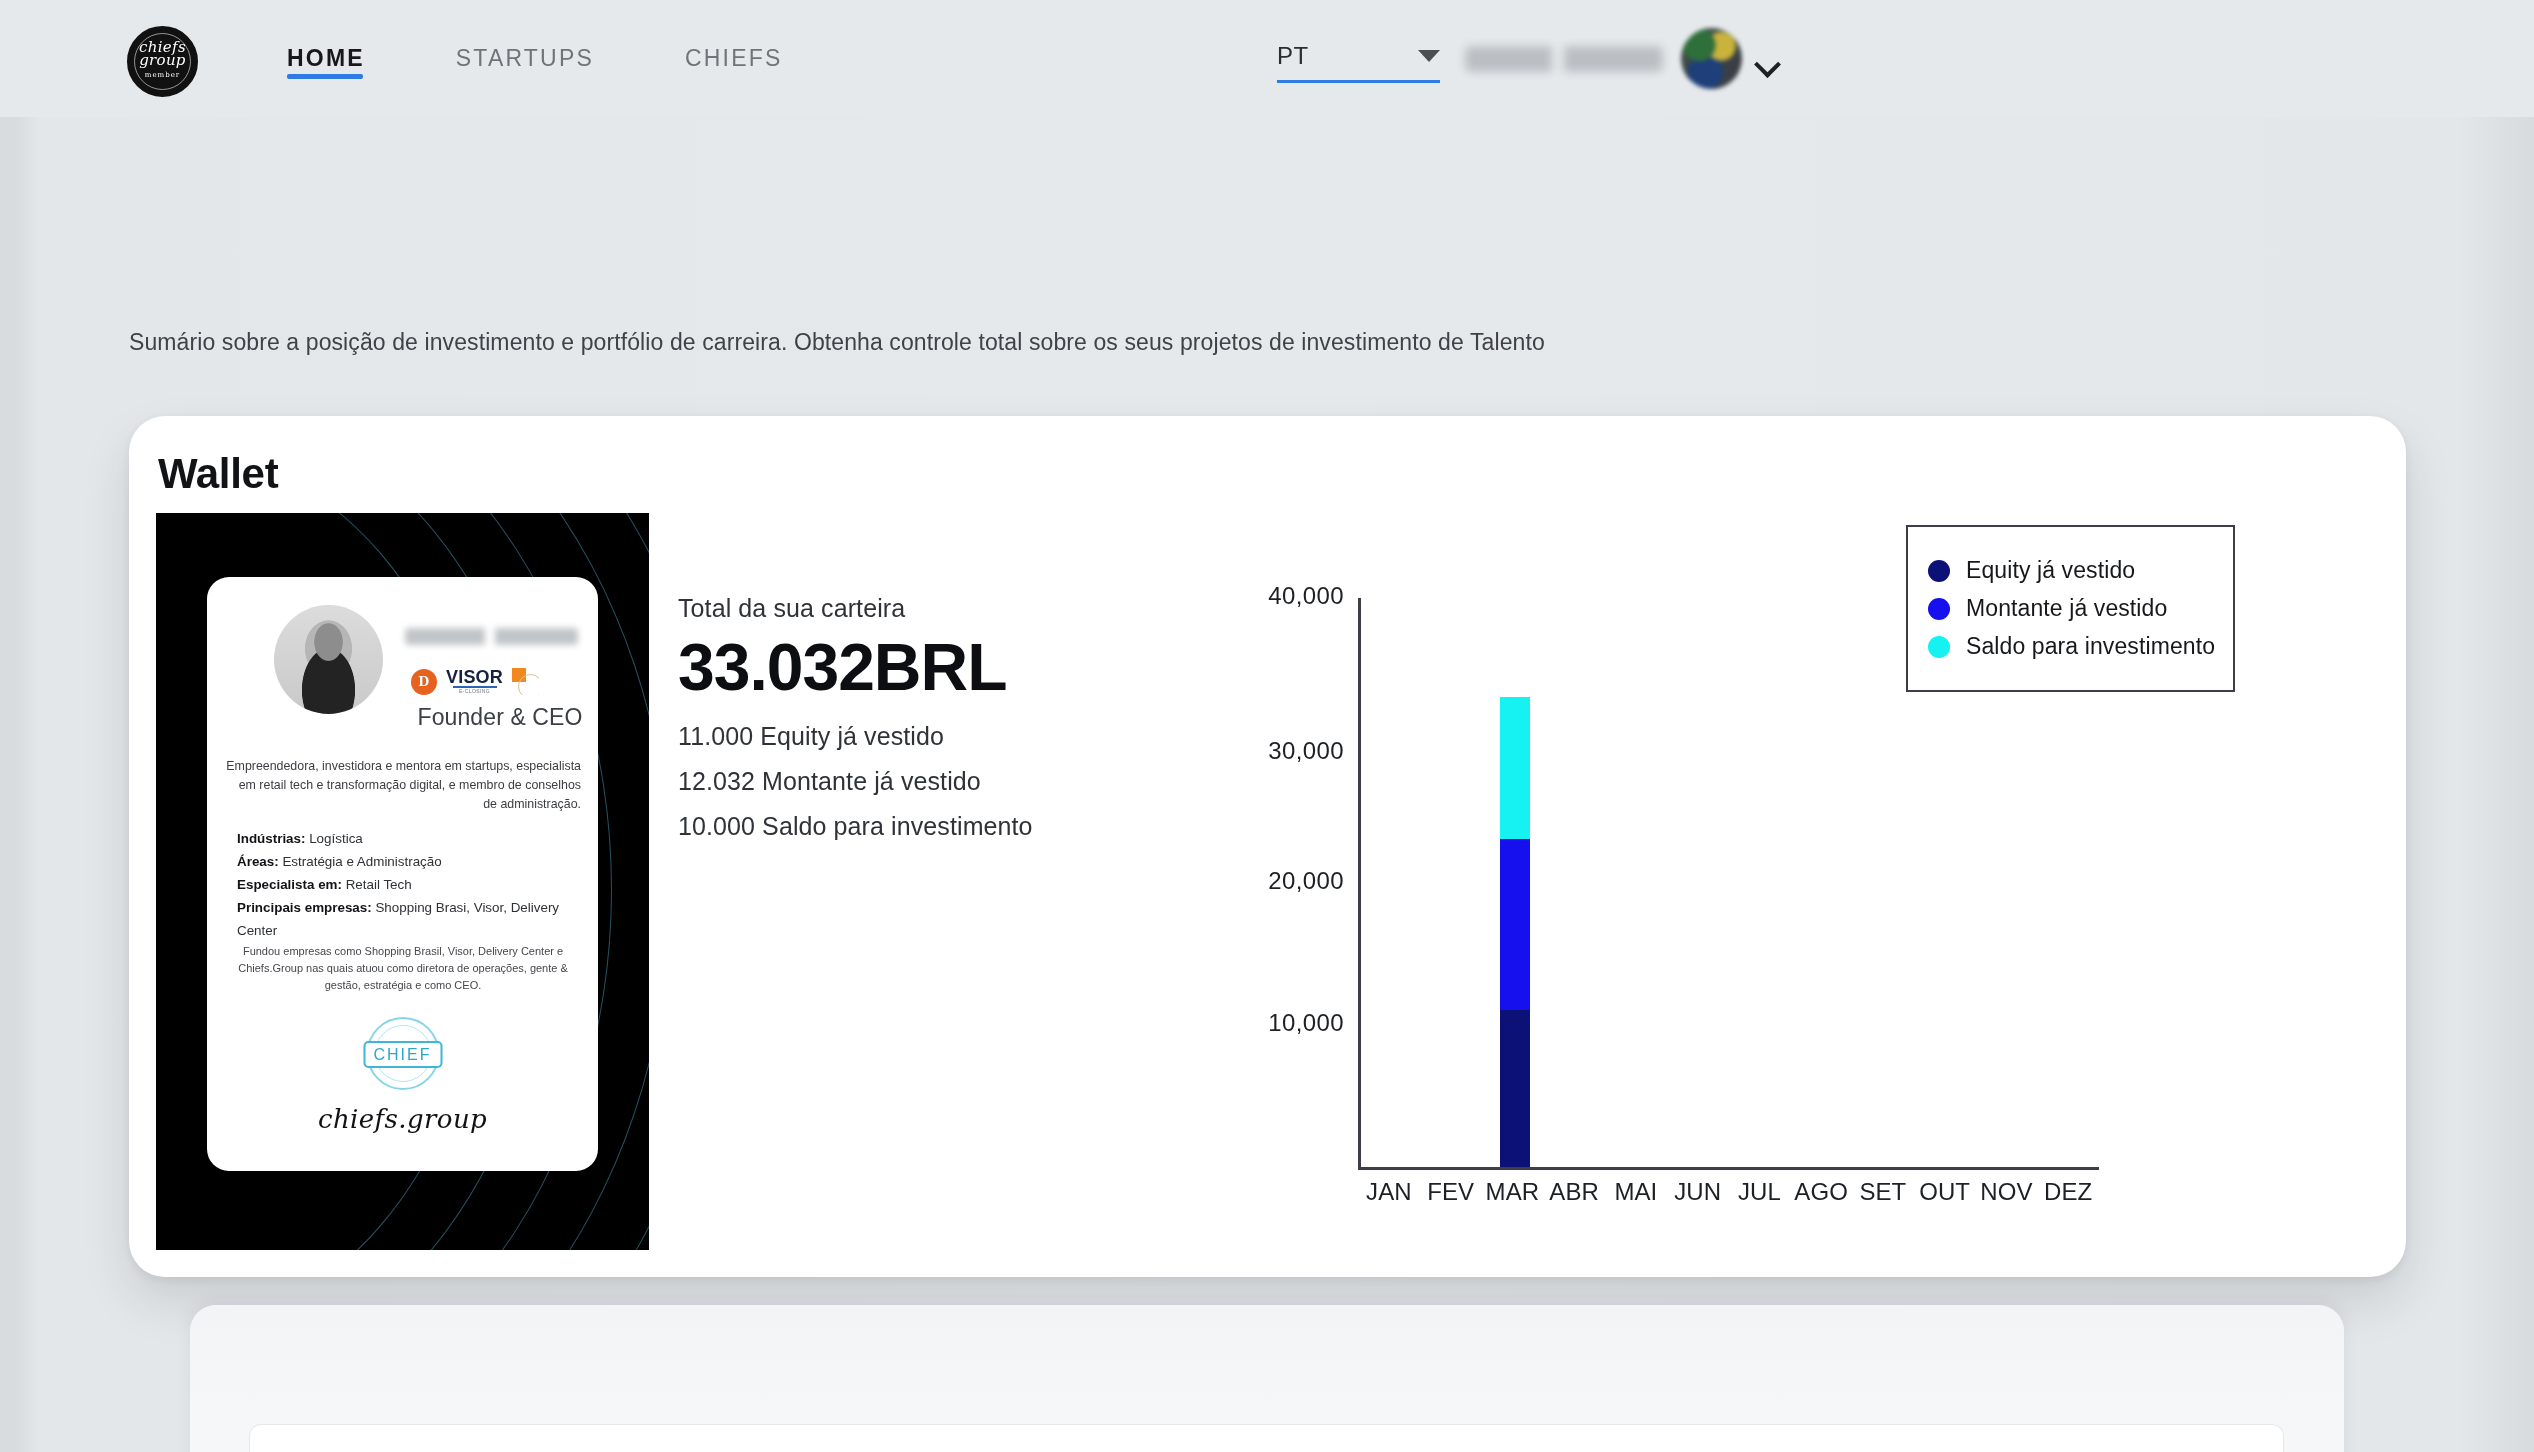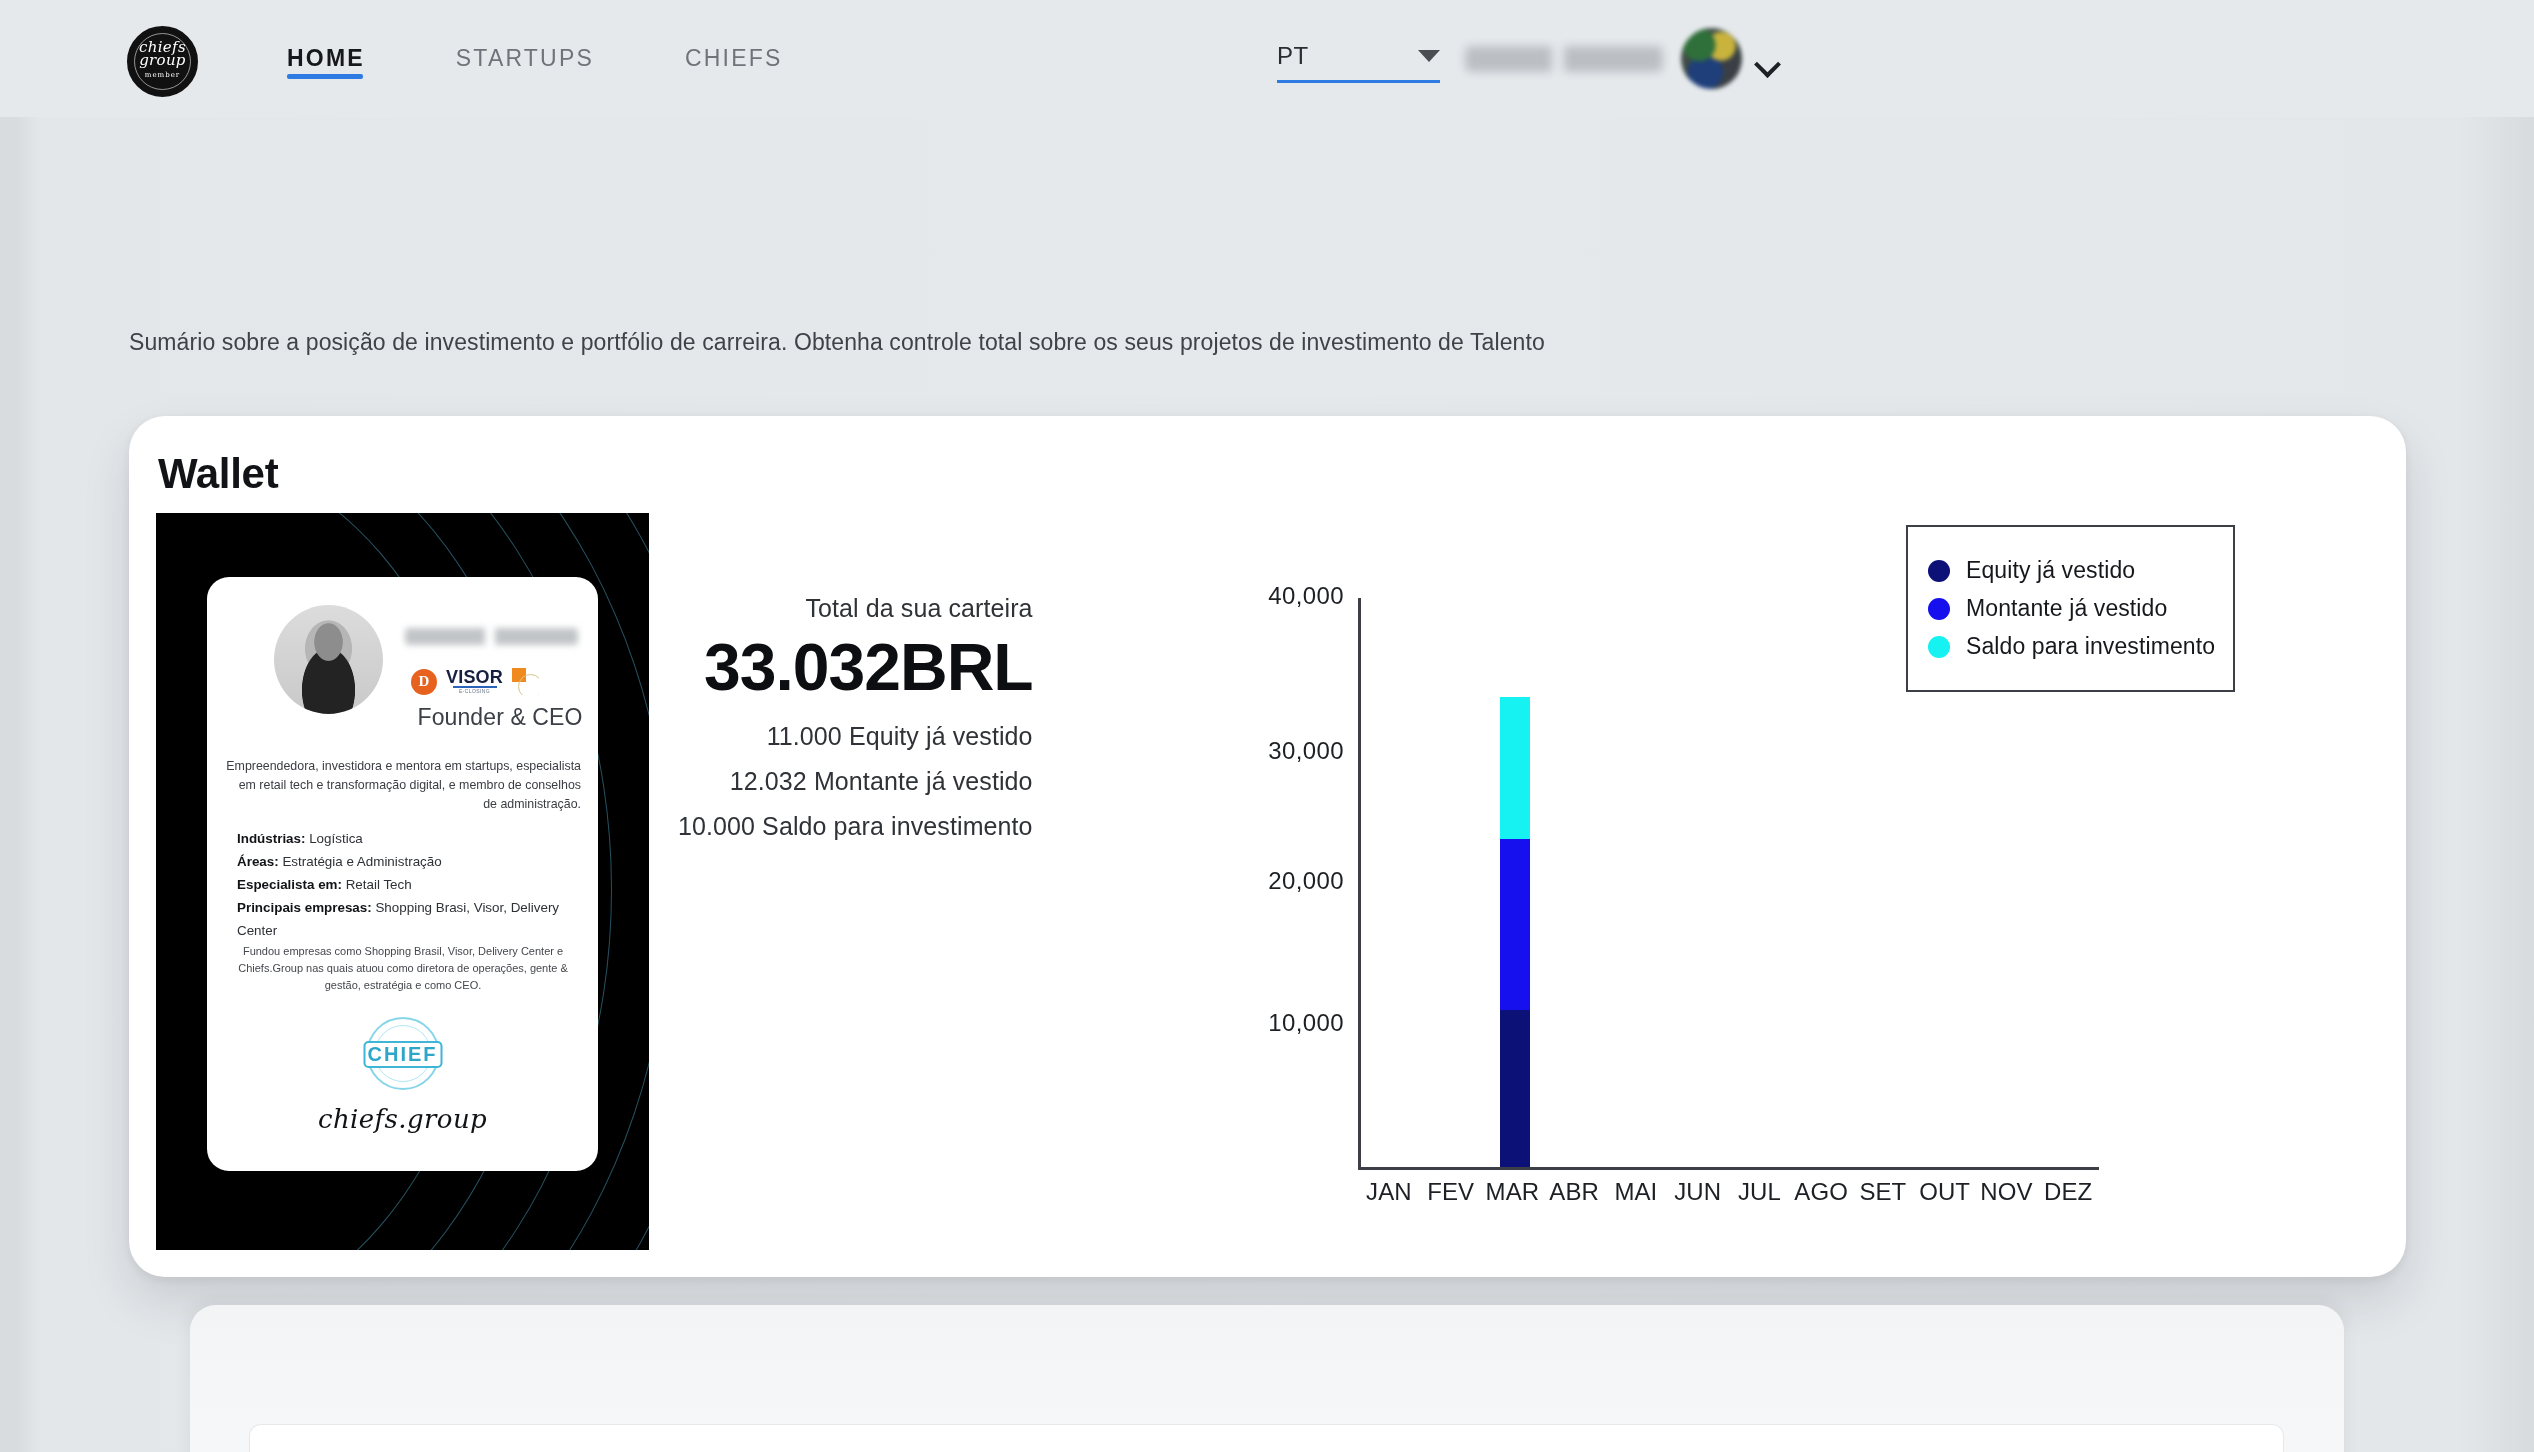--- a/index.html
+++ b/index.html
@@ -172,29 +172,29 @@
   }
   #cbadge .ring{
     position:absolute; inset:6px; border-radius:50%; border:2px solid #5fc7e0; opacity:.75;
   }
   #cbadge .ring2{ position:absolute; inset:14px; border-radius:50%; border:1.5px solid #8fdcec; opacity:.7;}
   #cbadge .band{
     position:absolute; left:3px; right:3px; top:30px; height:27px;
     border:2px solid #3fb6d6; border-radius:5px; background:#fff;
     display:flex; align-items:center; justify-content:center;
   }
-  #cbadge .band span{ font-size:20px; font-weight:700; letter-spacing:2px; color:#2ea6c9;}
+  #cbadge .band span{ font-size:16px; font-weight:400; letter-spacing:2px; color:#2ea6c9;}
   #csign{
     position:absolute; left:50%; top:527px; transform:translateX(-50%);
     font-family:"DejaVu Serif", serif; font-style:italic; font-size:26px; color:#101215;
     letter-spacing:0.4px; white-space:nowrap;
   }
 
   
-  #totals{ position:absolute; left:678px; top:594px;text-align:right; }
+  #totals{ position:absolute; left:678px; top:594px; }
   #t-label{ font-size:25px; color:#2f3237; letter-spacing:0.1px; }
   #t-amount{ font-size:66px; font-weight:800; color:#0c0e11; letter-spacing:-1px; margin-top:6px; line-height:77px;}
   .t-line{ font-size:25px; color:#2f3237; margin-top:16px; letter-spacing:0.1px;}
 
   
   #chart{ position:absolute; left:1257px; top:584px; width:891px; height:614px; }
   #plot{
     position:absolute; left:101px; top:14px; width:741px; height:572px;
     border-left:3px solid #3c3f45; border-bottom:3px solid #3c3f45;
   }

